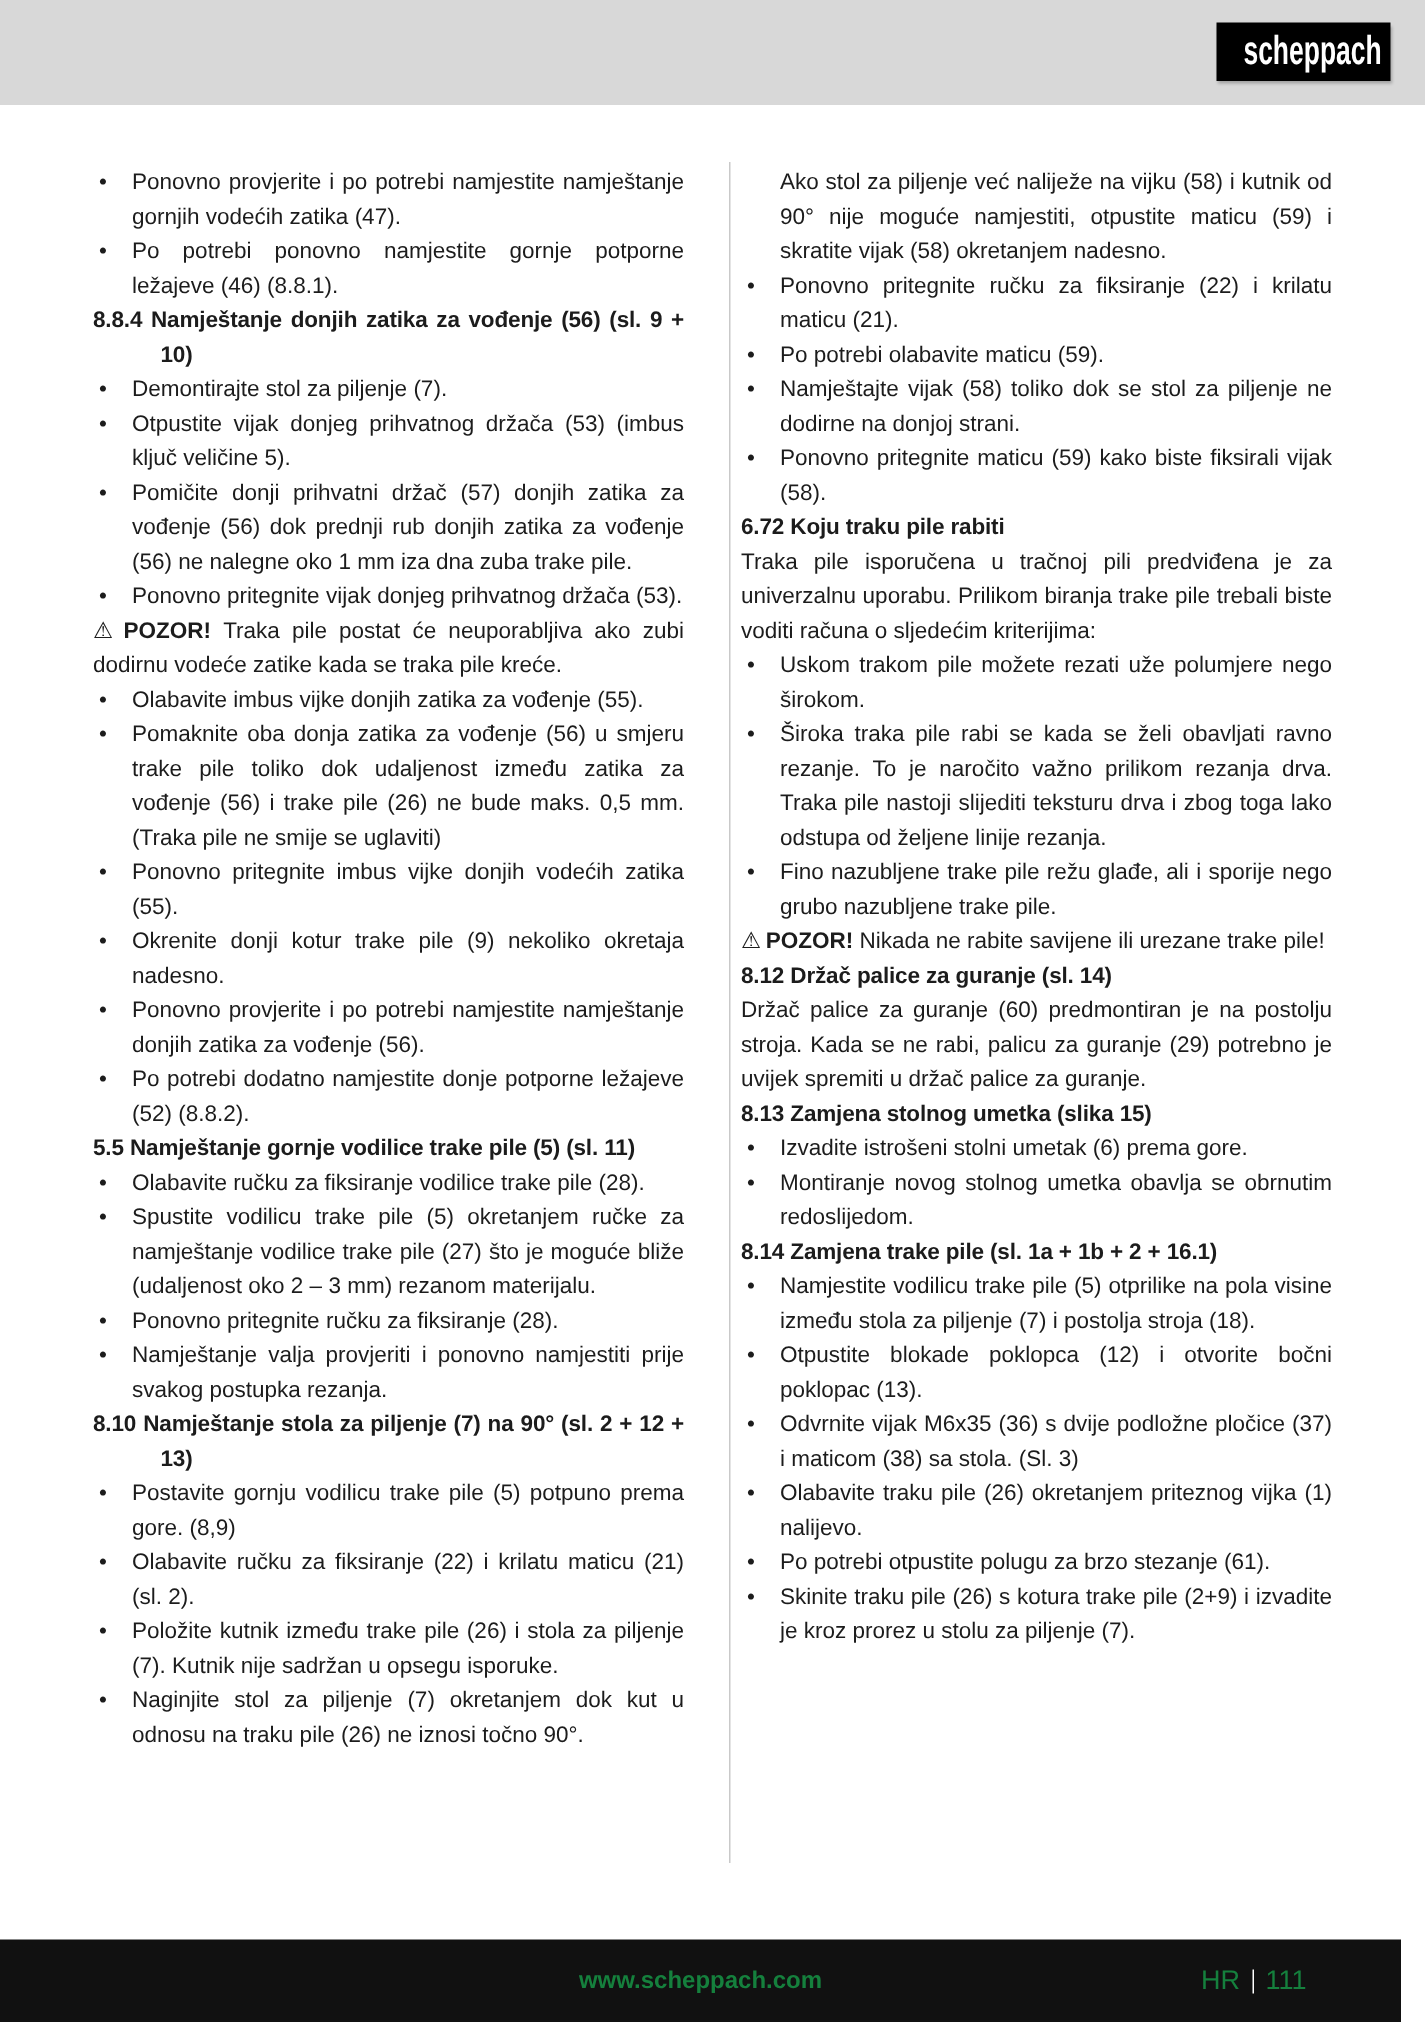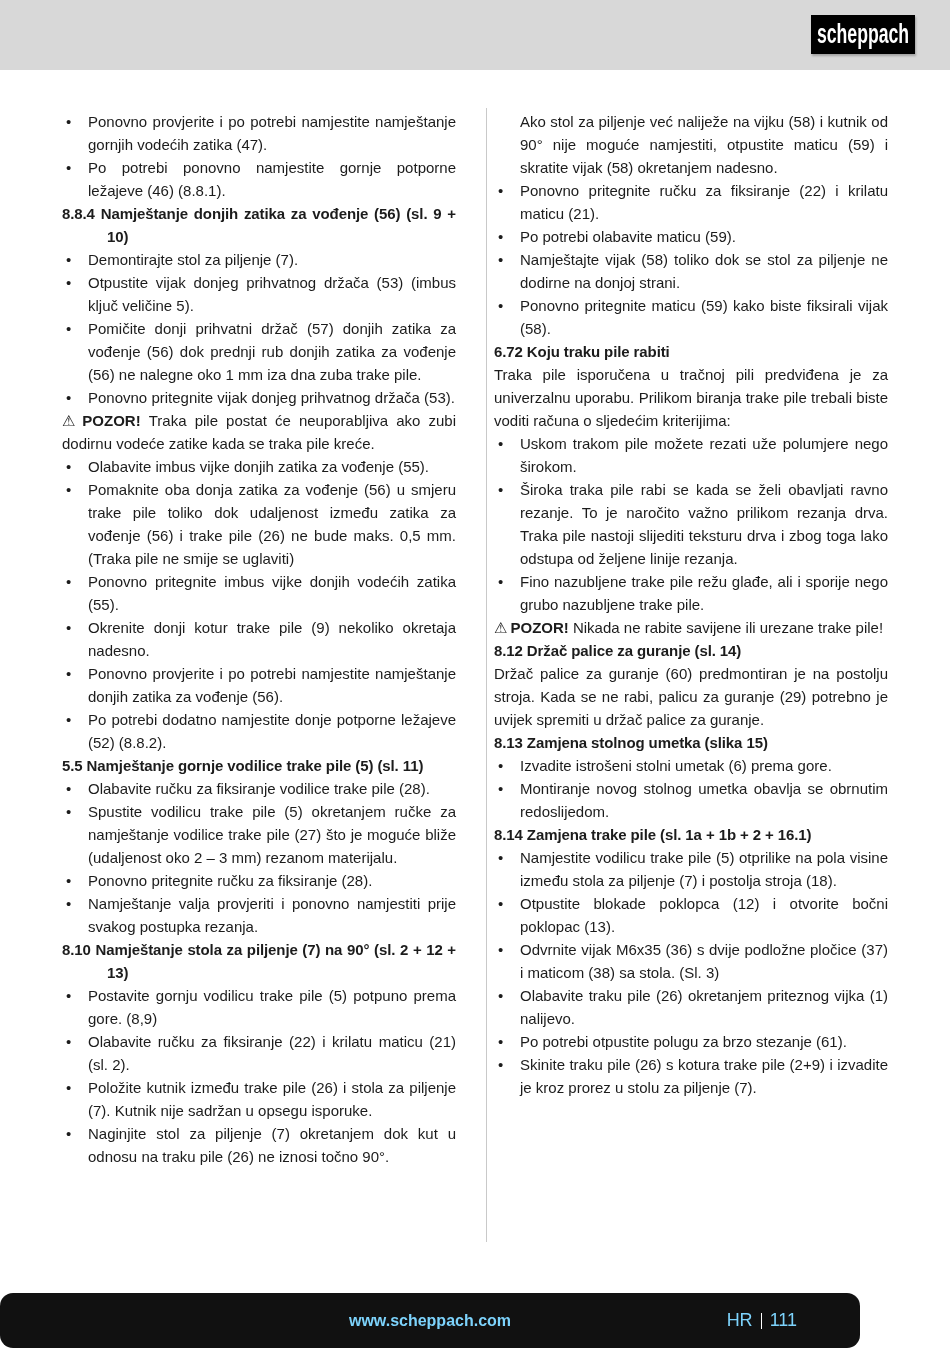--- a/index.html
+++ b/index.html
@@ -17,20 +17,21 @@
     position: absolute; top: 0; left: 0;
     width: 950px; height: 70px;
     background: #d8d8d8;
   }
   .logo {
     position: absolute; left: 811px; top: 15px;
     width: 104px; height: 39px;
     background: #000000;
     display: flex; align-items: center; justify-content: center;
     box-shadow: 1px 2px 2px rgba(0,0,0,0.25);
+    padding-left: 12px;
   }
   .logo-text {
     color: #ffffff;
     font-weight: bold;
     font-size: 18px;
     letter-spacing: 0px;
     transform: scaleY(1.5) scaleX(0.98);
     font-family: "Liberation Sans", sans-serif;
   }
 
@@ -67,24 +68,23 @@
   .block.bullet .dot {
     position: absolute; left: 4px; top: 0;
   }
   .block.para_indent { padding-left: 26px; }
   .block.warning b { font-weight: 700; }
   .warn-icon { font-size: 15px; margin-right: 3px; }
 
   
   .footer-bar {
     position: absolute; top: 1293px; left: 0;
-    width: 860px; height: 55px;
+    width: 934px; height: 55px;
     background: #111111;
-    color: #7dd3fc;
-    border-radius: 13px;
+    color: #15803d;
   }
   .footer-site {
     position: absolute; left: 0; right: 0; top: 0; height: 55px;
     display: flex; align-items: center; justify-content: center;
     font-weight: 700; font-size: 16px;
   }
   .footer-page {
     position: absolute; right: 63px; top: 0; height: 55px;
     display: flex; align-items: center;
     font-size: 18px;

